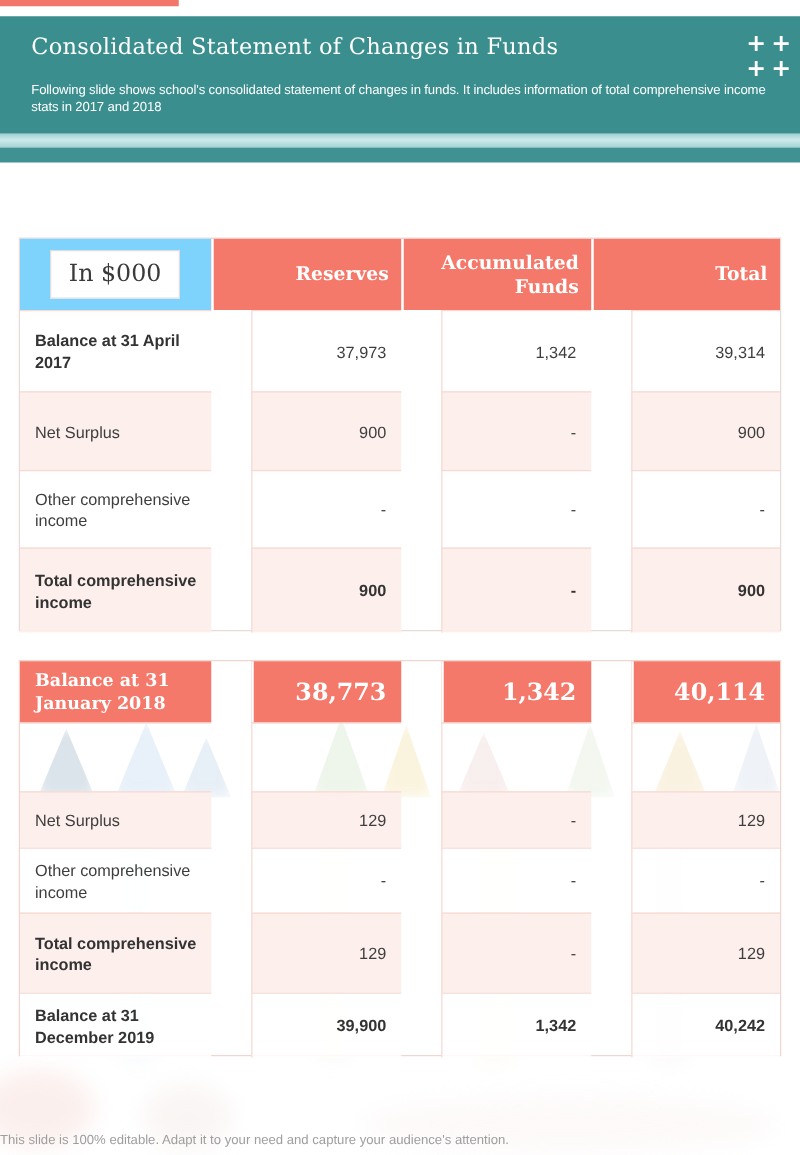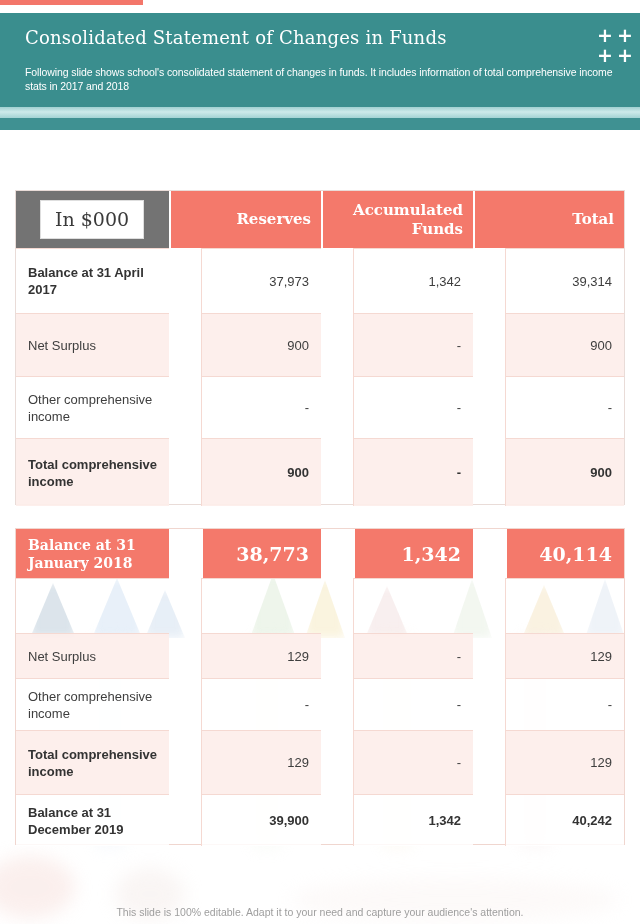--- a/index.html
+++ b/index.html
@@ -44,35 +44,35 @@
   .val { justify-content:flex-end; padding-right:12px; text-align:right;margin-left:32px; }
   .b { font-weight:bold; color:#333; }
   .bg-pink .cell { background:rgba(253,238,234,0.92); }
   .bg-white .cell { background:rgba(255,255,255,0.82); }
   .bg-clear .cell { background:transparent; }
 
   
   .h57{height:57px}.h65{height:65px}.h63{height:63px}.h62{height:62px}.h68{height:68px}
   .h49{height:49px}.h55{height:55px}.h45{height:45px}.h52{height:52px}.h64{height:64px}
   .t1head .cell { border-top:none; }
-  .unit-cell { background:#737373; padding-left:24px; }
+  .unit-cell { background:#7dd3fc; padding-left:24px; }
   .unit-box { display:inline-block; border:1px solid #dedede; padding:7px 14px 8px 14px;
               font-family:"DejaVu Serif", serif; font-size:19px; color:#3a3a3a; background:#fff; }
   .head-cell { background:#f4796b; color:#ffffff; font-family:"DejaVu Serif", serif; font-weight:bold;
                font-size:15px; line-height:19px; justify-content:flex-end; text-align:right;
                padding-right:10px; border-left:2px solid #ffffff !important; }
 
   
   .t2head .cell { background:#f4796b; color:#ffffff; font-family:"DejaVu Serif", serif; font-weight:bold; border-top:none; }
   .t2head .cell + .cell { border-left:2px solid #ffffff; }
   .t2head .lbl { font-size:14px; line-height:18px; }
   .t2head .val { font-size:19px; }
 
   
-  .footer-note { position:absolute; left:0; right:0; top:906px; text-align:center;
+  .footer-note { position:absolute; left:0; right:0; top:906px; text-align:left;
                  font-size:10.5px; color:#9e9e9e; z-index:2; }
   .page-number { position:absolute; right:14px; top:934px; font-size:11px; color:#555; z-index:2; }
 </style>
 </head>
 <body>
 
 <div class="slide">
 
   <div class="red-bar"></div>
 

